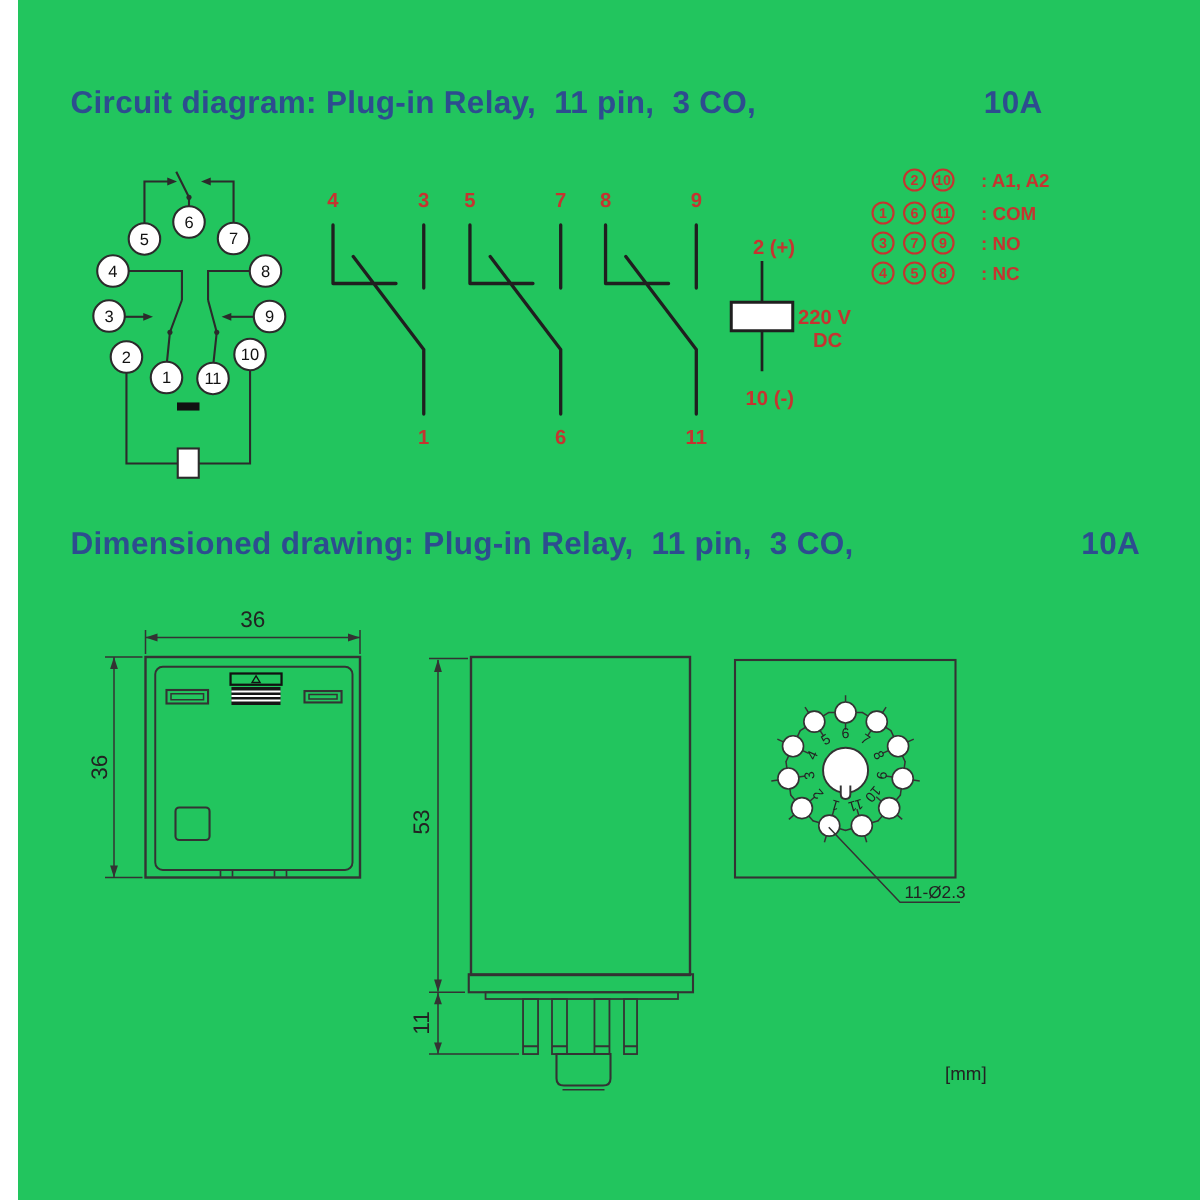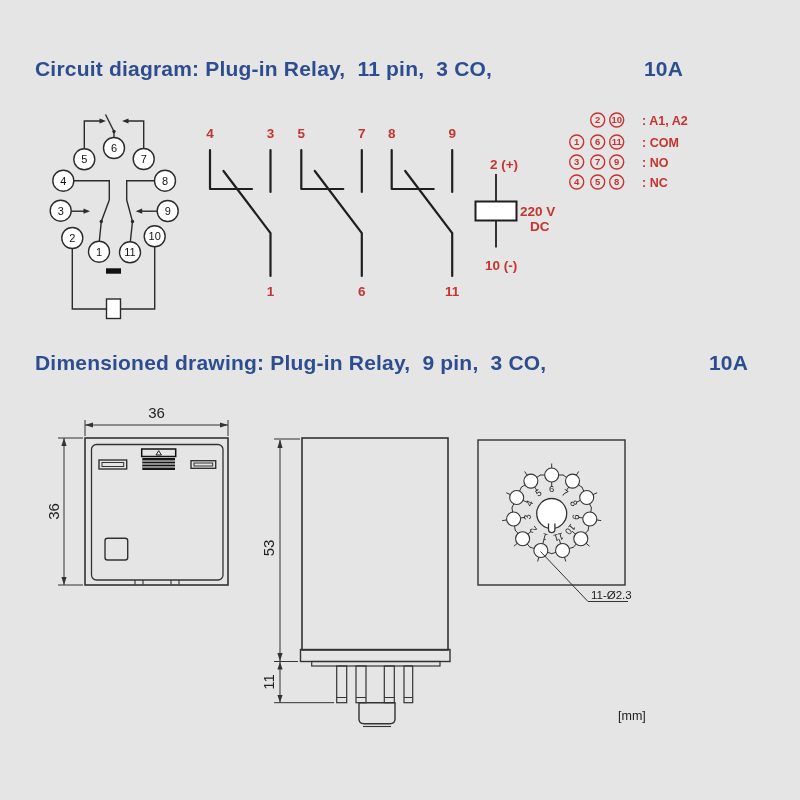--- a/index.html
+++ b/index.html
@@ -1,18 +1,18 @@
 <!DOCTYPE html>
 <html><head>
 <meta charset="utf-8">
 <style>
   html,body{margin:0;padding:0;background:#fff;}
   body{width:800px;height:800px;position:relative;overflow:hidden;
        font-family:"Liberation Sans",sans-serif;}
-  .page{position:absolute;inset:0;background:#e5e5e5;}
+  .page{position:absolute;inset:0;background:#22c55e;margin-left:12px;}
   .title-row{position:absolute;display:flex;justify-content:space-between;
        font-weight:bold;font-size:21px;color:#2d4d8f;white-space:pre;letter-spacing:.2px;}
   svg{position:absolute;overflow:visible;}
   text{font-family:"Liberation Sans",sans-serif;}
 </style>
 </head>
 <body>
 
 <div class="page">
 
@@ -158,21 +158,21 @@
           <circle cx="557.7" cy="87" r="7" fill="none" stroke="#c53430" stroke-width="1.4"></circle>
           <text x="557.7" y="87" dy=".36em" text-anchor="middle" font-size="9.5" font-weight="bold" fill="#c53430">5</text>
           <circle cx="576.7" cy="87" r="7" fill="none" stroke="#c53430" stroke-width="1.4"></circle>
           <text x="576.7" y="87" dy=".36em" text-anchor="middle" font-size="9.5" font-weight="bold" fill="#c53430">8</text>
           <text x="602" y="87" dy=".36em" text-anchor="start" font-size="12.5" font-weight="bold" fill="#c53430">: NC</text>
         </g>
       </g>
   </svg>
 
   <div class="title-row" style="left:35px;top:351px;width:713px">
-    <span>Dimensioned drawing: Plug-in Relay,  9 pin,  3 CO,</span>
+    <span>Dimensioned drawing: Plug-in Relay,  11 pin,  3 CO,</span>
     <span>10A</span>
   </div>
 
   <svg id="svg-dimension" style="left:30px;top:390px" width="672" height="352" viewBox="0 0 672 352">
 
     <g stroke="#333" fill="none">
       <rect x="55" y="48" width="143" height="147" stroke-width="1.6"></rect>
       <rect x="61.5" y="54.5" width="131.5" height="135.5" rx="5" stroke-width="1.3"></rect>
       <rect x="111.7" y="59" width="34" height="7.5" stroke="#111" stroke-width="1.5"></rect>
       <polygon points="128.7,60.6 126,65 131.4,65" stroke="#111" stroke-width="0.9"></polygon>

